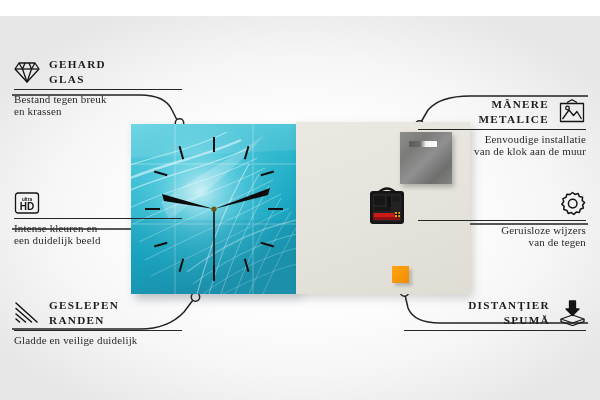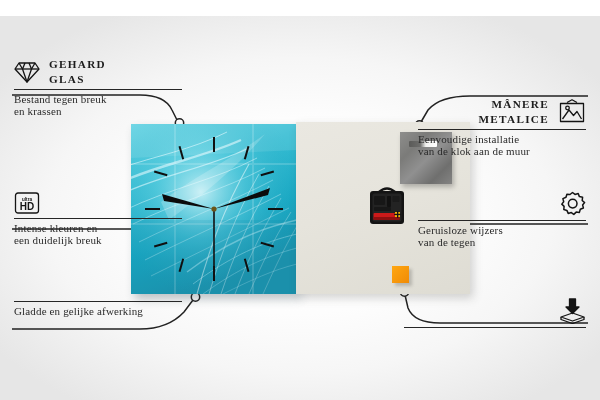--- a/index.html
+++ b/index.html
@@ -28,21 +28,21 @@
     font-size:11.2px; font-weight:700; letter-spacing:1.3px;
     color:#1c1c1c; line-height:14.5px; text-transform:uppercase;
     white-space:pre-line;
   }
   .feature.right .feat-title { text-align:right; }
   .rule { height:0; border-top:1.2px solid #262626; margin-top:3px; }
   .feat-sub {
     font-size:11px; color:#2a2a2a; line-height:12.4px; margin-top:3px;
     white-space:pre-line; letter-spacing:0.15px;
   }
-  .feature.right .feat-sub { }
+  .feature.right .feat-sub { text-align:right; }
   .ico { flex:0 0 auto; display:block; }
 
   
   #clock {
     position:absolute; left:131px; top:108px; width:166px; height:170px;
     box-shadow:4px 5px 9px rgba(40,60,70,.30);
     overflow:hidden;
     background:#2fb9cf;
   }
   #clockimg { position:absolute; inset:0; }
@@ -233,26 +233,38 @@
   <div class="feature left" style="left:14px; top:175px; width:168px;">
     <div class="feat-head">
       <svg class="ico" width="26" height="24" viewBox="0 0 26 24">
         <rect x="1.5" y="2" width="23" height="20" rx="2.5" fill="none" stroke="#141414" stroke-width="1.3"></rect>
         <text x="13" y="10" font-family="Liberation Sans, sans-serif" font-size="4.6" font-weight="700" text-anchor="middle" fill="#141414">ultra</text>
         <text x="13" y="19.2" font-family="Liberation Sans, sans-serif" font-size="10" font-weight="700" text-anchor="middle" fill="#141414">HD</text>
       </svg>
     </div>
     <div class="rule"></div>
     <div class="feat-sub">Intense kleuren en
-een duidelijk breuk</div>
+een duidelijk beeld</div>
   </div>
 
   <div class="feature left" style="left:14px; top:282px; width:168px;">
-    <div class="rule"></div>
-    <div class="feat-sub">Gladde en gelijke afwerking</div>
+    <div class="feat-head">
+      <svg class="ico" width="26" height="24" viewBox="0 0 26 24">
+        <g stroke="#141414" stroke-width="1.5" stroke-linecap="round">
+          <line x1="2" y1="2" x2="23" y2="21"></line>
+          <line x1="2" y1="7.5" x2="17.5" y2="21"></line>
+          <line x1="2" y1="13" x2="11.5" y2="21"></line>
+          <line x1="2" y1="18" x2="5.5" y2="21"></line>
+        </g>
+      </svg>
+      <div class="feat-title">GESLEPEN
+RANDEN</div>
+    </div>
+    <div class="rule"></div>
+    <div class="feat-sub">Gladde en veilige duidelijk</div>
   </div>
 
   <div class="feature right" style="left:418px; top:41px; width:168px;margin-top:40px;">
     <div class="feat-head">
       <svg class="ico" width="28" height="25" viewBox="0 0 28 25">
         <g fill="none" stroke="#141414" stroke-width="1.3" stroke-linejoin="round">
           <path d="M9,3.5 L14,0.8 L19,3.5"></path>
           <rect x="2.5" y="4.5" width="23" height="18"></rect>
           <path d="M4.5,19.5 L11,11 L15,15.5 L18.5,11.8 L23.5,19.5 Z" fill="#141414" stroke="none" opacity=".0"></path>
           <path d="M4.5,20 L11,11 L15.5,16.5 L19,12.5 L23.5,20"></path>
@@ -286,17 +298,19 @@
 
   <div class="feature right" style="left:404px; top:282px; width:182px;">
     <div class="feat-head">
       <svg class="ico" width="27" height="26" viewBox="0 0 27 26">
         <g fill="none" stroke="#141414" stroke-width="1.3" stroke-linejoin="round">
           <path d="M10.5,1 L16.5,1 L16.5,9 L20,9 L13.5,15.5 L7,9 L10.5,9 Z" fill="#141414"></path>
           <path d="M13.5,15 L25,19 L13.5,23 L2,19 Z"></path>
           <path d="M2,19 L2,21.5 L13.5,25.5 L25,21.5 L25,19"></path>
         </g>
       </svg>
+      <div class="feat-title">DISTANŢIER
+SPUMĂ</div>
     </div>
     <div class="rule"></div>
   </div>
 
 </div>
 
 </body></html>

